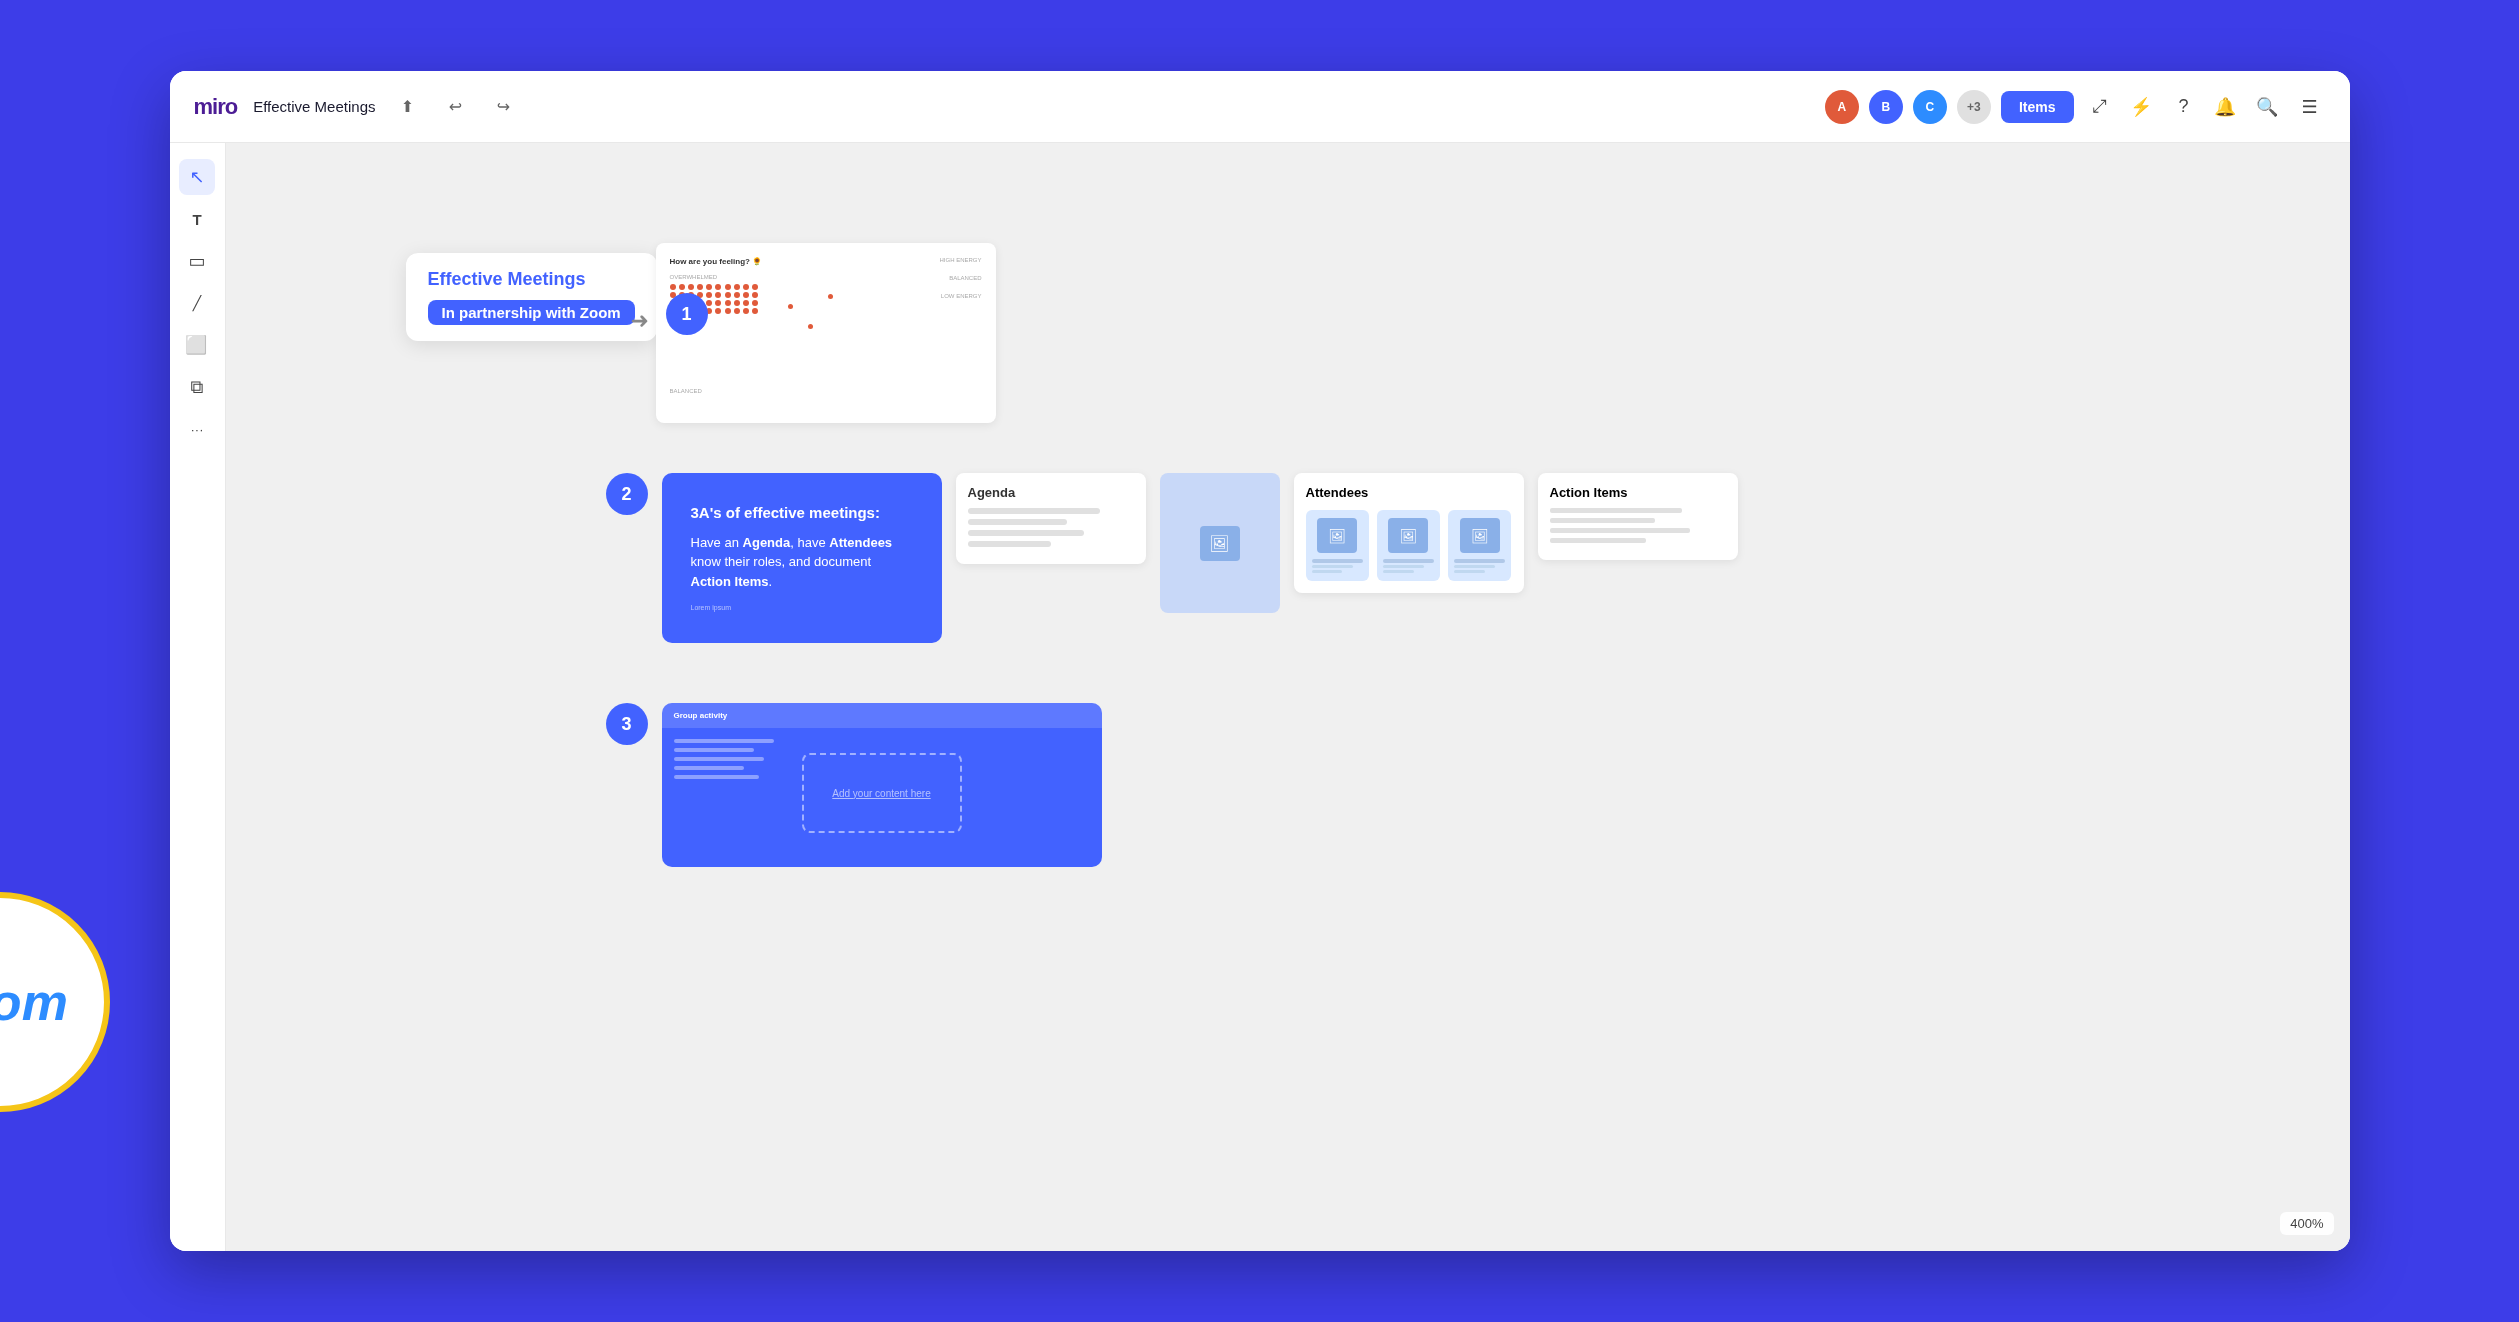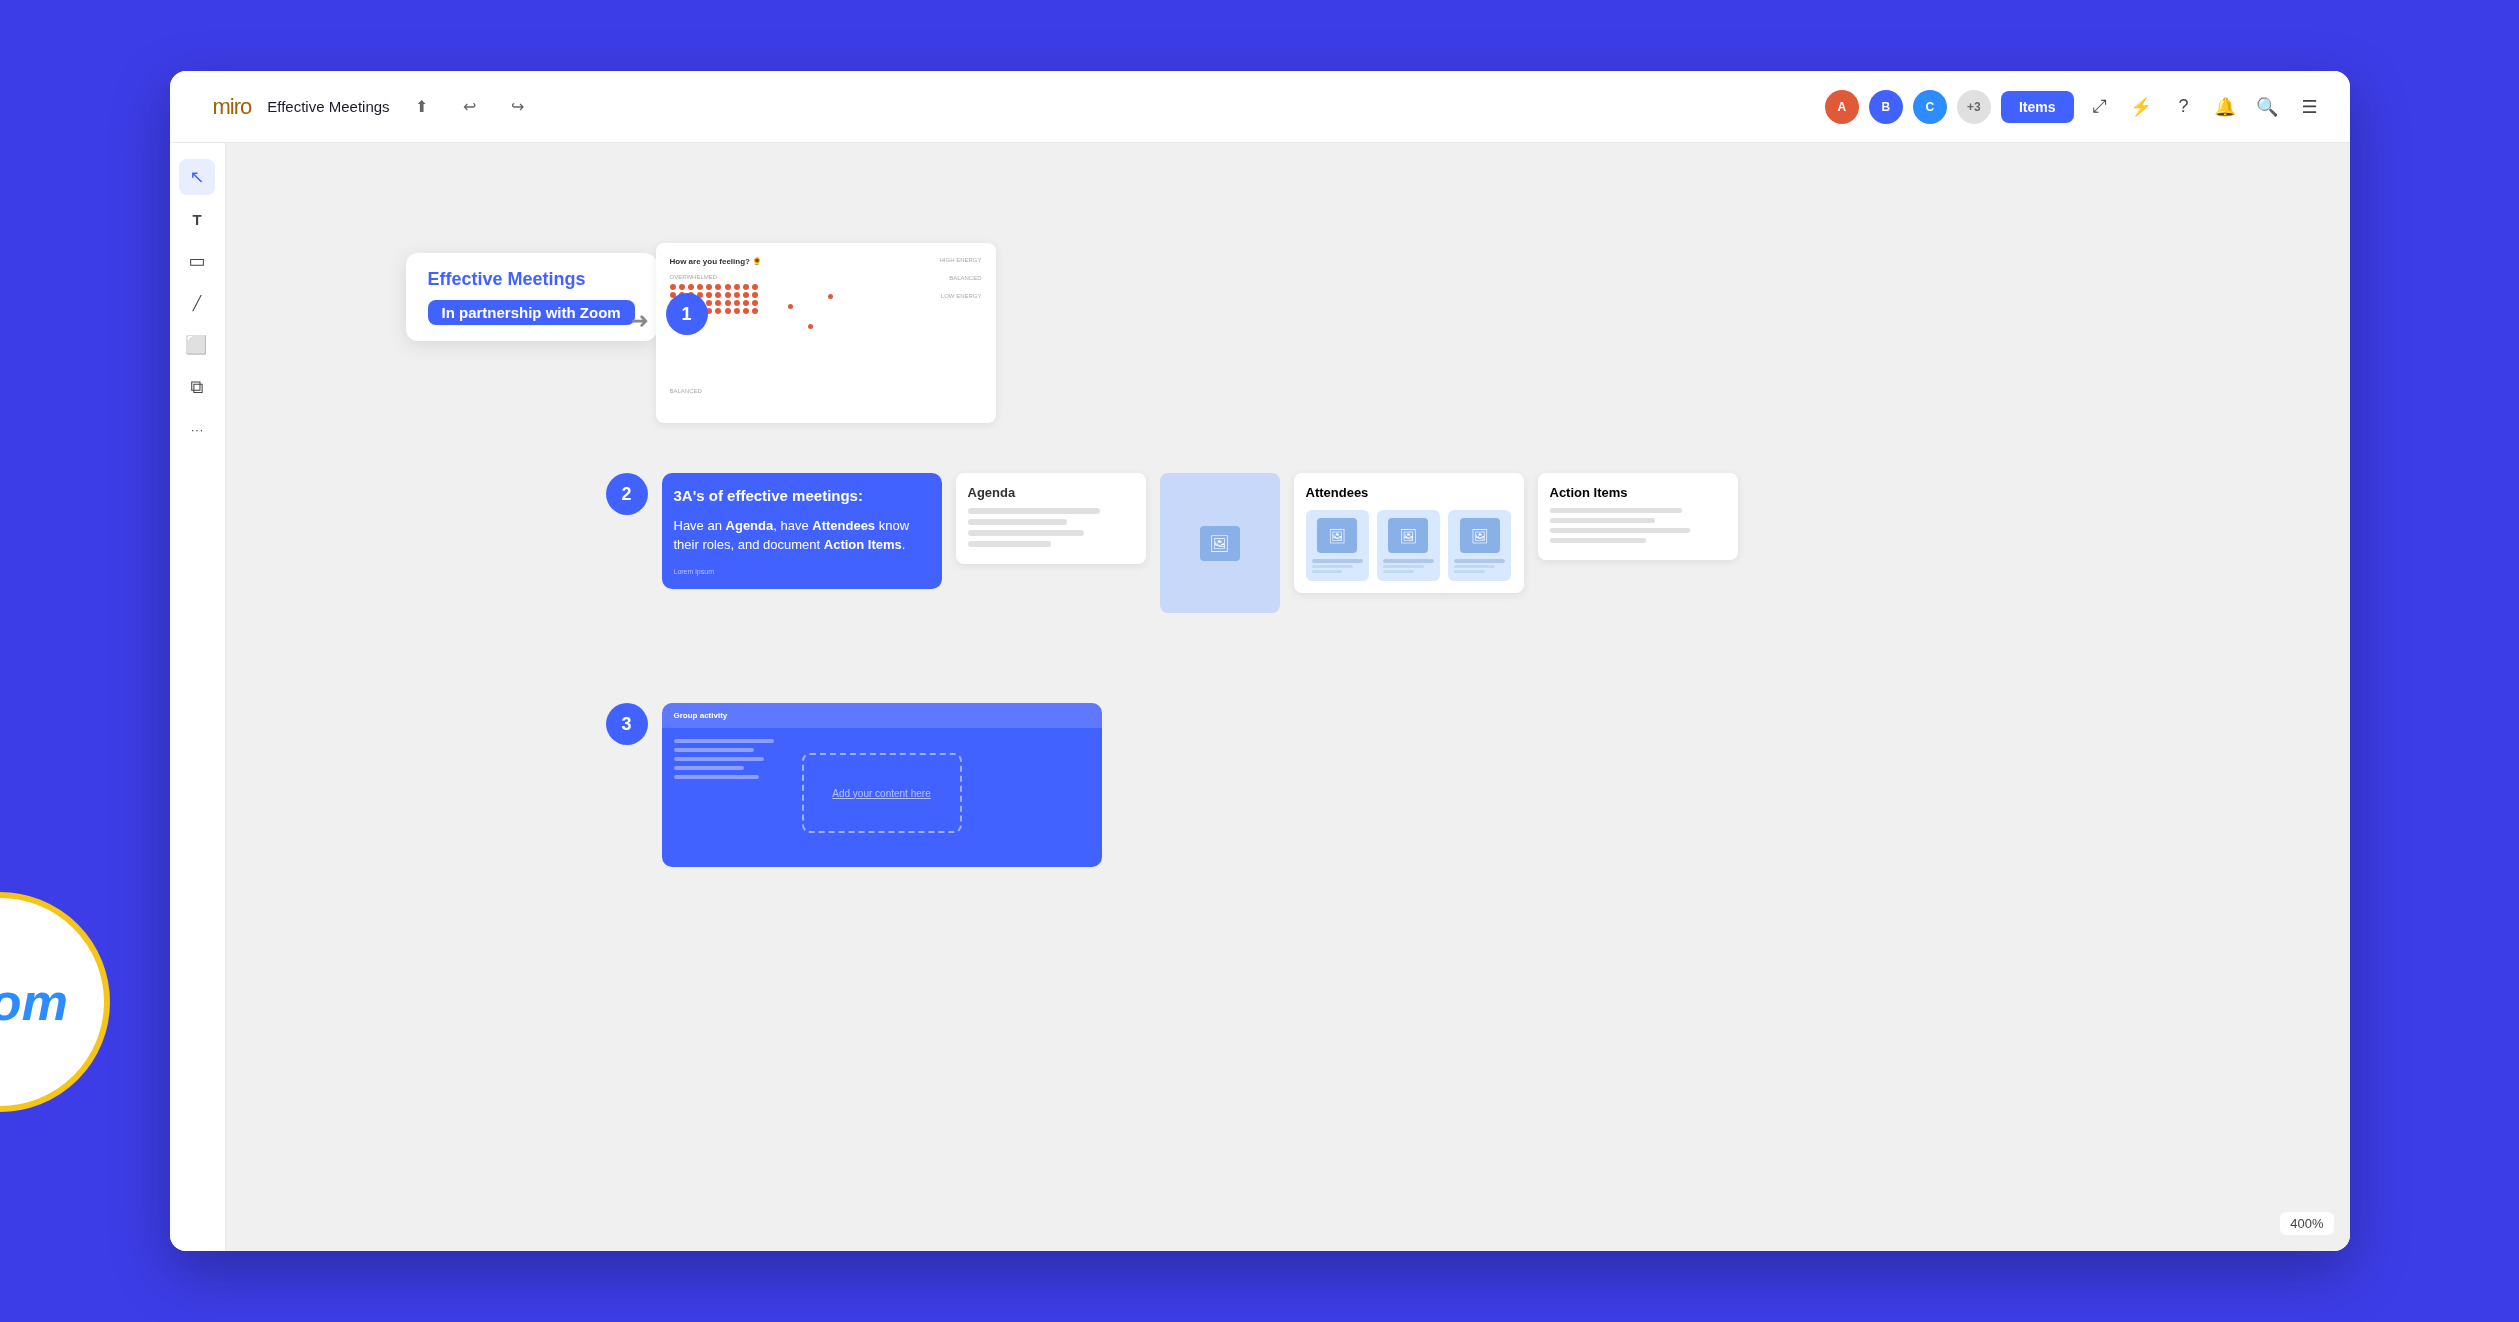--- a/index.html
+++ b/index.html
@@ -34,24 +34,23 @@
       flex-shrink: 0;
     }
     .topbar-left {
       display: flex;
       align-items: center;
       gap: 16px;
       flex: 1;
     }
     .miro-logo {
       font-size: 22px;
-      font-weight: 400;
-      color: #a16207;
+      font-weight: 700;
+      color: #4c1d95;
       letter-spacing: -1px;
-      margin-left: 19px;
     }
     .board-title {
       font-size: 15px;
       font-weight: 500;
       color: #1a1a2e;
     }
     .topbar-icon-btn {
       width: 32px;
       height: 32px;
       display: flex;
@@ -232,21 +231,21 @@
     .mood-dot {
       width: 6px;
       height: 6px;
       background: #e05a3a;
       border-radius: 50%;
     }
     .frame2-blue {
       width: 280px;
       background: #4262ff;
       border-radius: 10px;
-      padding: 12px;
+      padding: 29px;
       color: #fff;
       font-size: 13px;
       line-height: 1.5;
     }
     .frame2-blue strong {
       font-weight: 800;
     }
     .frame2-blue .blue-title {
       font-size: 15px;
       font-weight: 700;

